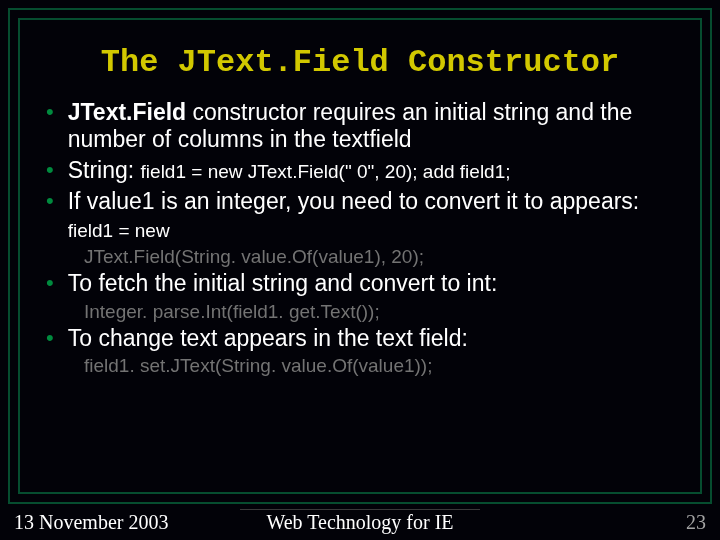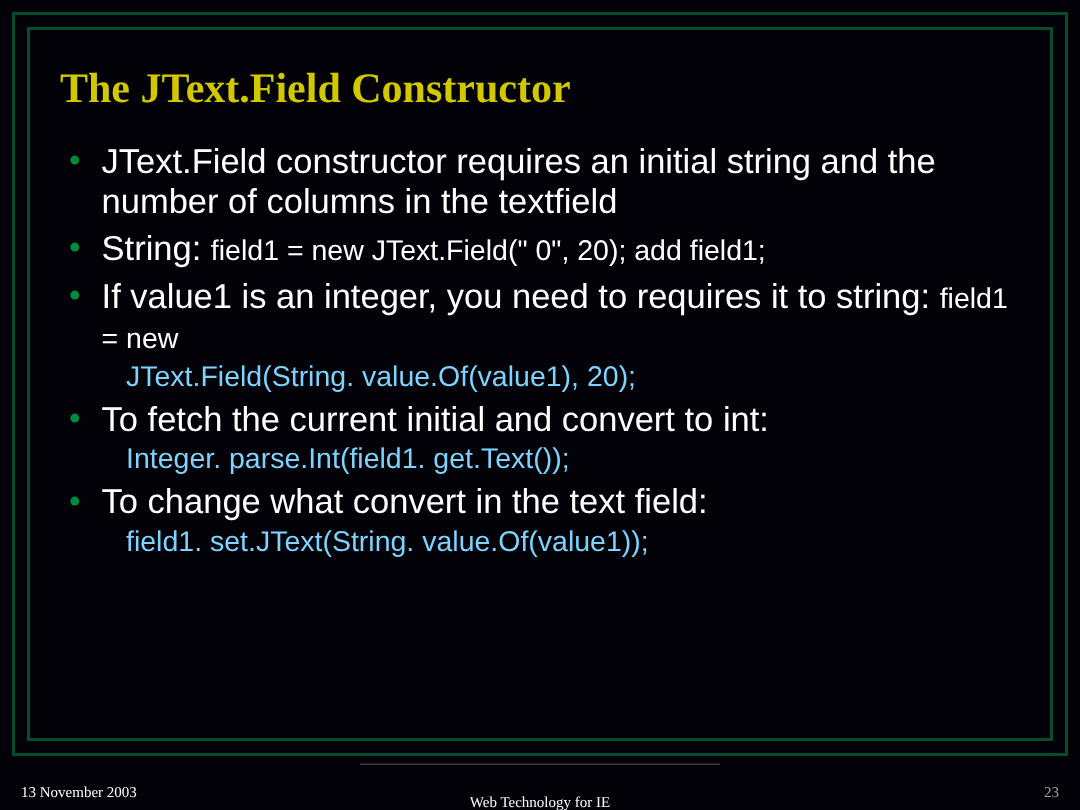--- a/index.html
+++ b/index.html
@@ -23,61 +23,61 @@
     left: 8px; top: 8px; right: 8px; bottom: 36px;
     border: 2px solid #064d2f;
   }
   .border2 {
     position: absolute;
     left: 18px; top: 18px; right: 18px; bottom: 46px;
     border: 2px solid #064d2f;
   }
   .title {
     color: #d2c800;
-    font-family: Liberation Serif, serif;
+    font-family: Liberation Mono, monospace;
     font-weight: bold;
-    font-size: 28px;
-    text-align: left;
+    font-size: 32px;
+    text-align: center;
     padding: 44px 40px 10px 40px;
   }
   .body {
     color: #fff;
     font-size: 23px;
     padding: 6px 40px 0 40px;
     line-height: 1.18;
   }
   .b {
     display: flex;
     padding: 2px 0;
   }
   .dot {
     color: #008a3e;
     font-size: 22px;
     line-height: 1.2;
     padding-right: 14px;
     padding-left: 6px;
   }
   .txt { flex: 1; }
-  .bold { font-weight: normal; }
+  .bold { font-weight: bold; }
   .sm { font-size: 19px; font-family: Arial, Helvetica, sans-serif; }
   .sub {
     font-size: 19px;
     padding-left: 44px;
-    color: #7dd3fc;
+    color: #737373;
     line-height: 1.25;
   }
   .footer {
     position: absolute;
     left: 14px; right: 14px; bottom: 6px;
     display: flex;
     justify-content: space-between;
-    align-items: center;
+    align-items: flex-end;
     color: #fff;
     font-family: "Times New Roman", Times, serif;
-    font-size: 10px;
+    font-size: 20px;
   }
   .footer .c {
     position: absolute;
     left: 0; right: 0;
     text-align: center;
     margin-top: 13px;
   }
   .footer .r { color: #a3a3a3; margin-left: auto; position: relative; z-index: 2;}
   .footer .l { position: relative; z-index: 2; }
   .hr {
@@ -107,34 +107,34 @@
     <div class="b">
       <div class="dot">•</div>
       <div class="txt">
         <span>String: </span><span class="sm">field1 = new JText.Field(" 0", 20); add field1;</span>
       </div>
     </div>
 
     <div class="b">
       <div class="dot">•</div>
       <div class="txt">
-        <span>If value1 is an integer, you need to requires it to string: </span><span class="sm">field1 = new</span>
+        <span>If value1 is an integer, you need to convert it to appears: </span><span class="sm">field1 = new</span>
       </div>
     </div>
     <div class="sub">JText.Field(String. value.Of(value1), 20);</div>
 
     <div class="b">
       <div class="dot">•</div>
-      <div class="txt">To fetch the current initial and convert to int:</div>
+      <div class="txt">To fetch the initial string and convert to int:</div>
     </div>
     <div class="sub">Integer. parse.Int(field1. get.Text());</div>
 
     <div class="b">
       <div class="dot">•</div>
-      <div class="txt">To change what convert in the text field:</div>
+      <div class="txt">To change text appears in the text field:</div>
     </div>
     <div class="sub">field1. set.JText(String. value.Of(value1));</div>
 
   </div>
 
   <div class="hr"></div>
 
   <div class="footer">
     <div class="l">13 November 2003</div>
     <div class="c">Web Technology for IE</div>

